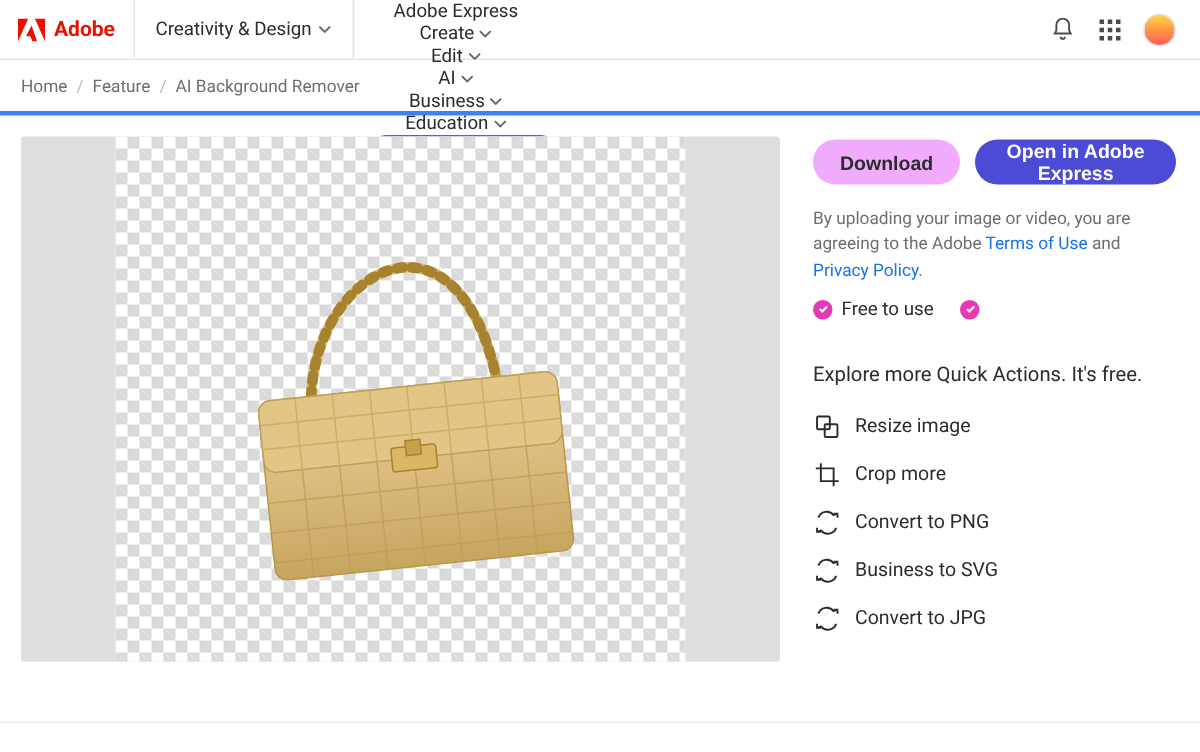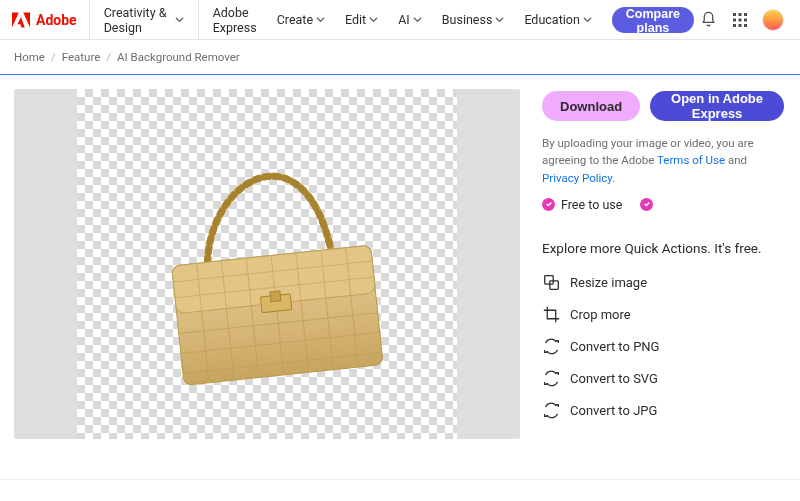--- a/index.html
+++ b/index.html
@@ -2,29 +2,29 @@
 <html><head>
 <meta charset="utf-8">
 <style>
   * { box-sizing: border-box; margin: 0; padding: 0; }
   body { font-family: -apple-system, BlinkMacSystemFont, "Segoe UI", Roboto, Arial, sans-serif; background: #fff; color: #2c2c2c; font-size: 13px; width: 800px; }
   .topnav { display: flex; align-items: center; height: 40px; border-bottom: 1px solid #e5e5e5; padding: 0 10px 0 0; }
   .logo-wrap { display: flex; align-items: center; gap: 6px; padding: 10px 12px; height: 40px; border-right: 1px solid #e5e5e5; }
   .logo-mark { display: inline-flex; align-items: center; justify-content: center; width: 18px; height: 16px; }
   .logo-text { color: #eb1000; font-weight: 700; font-size: 14px; }
   .nav-seg { display: flex; align-items: center; height: 40px; padding: 0 14px; font-size: 12.5px; color: #2c2c2c; cursor: pointer; gap: 4px; border-right: 1px solid #e5e5e5; }
-  .nav-group { display: flex; align-items: center; height: 40px; padding: 0 4px; }
+  .nav-group { display: flex; align-items: center; height: 40px; padding: 0 4px; flex-direction: column; }
   .nav-link { display: flex; align-items: center; gap: 3px; padding: 0 10px; font-size: 12.5px; color: #2c2c2c; cursor: pointer; height: 40px; }
   .caret { display: inline-flex; }
   .cta { background: #5c5ce0; color: #fff; border: none; border-radius: 14px; height: 26px; padding: 0 14px; font-size: 12.5px; font-weight: 600; cursor: pointer; margin-left: 10px; }
   .nav-spacer { flex: 1; }
   .nav-icons { display: flex; align-items: center; gap: 12px; padding-right: 6px; }
   .icon-btn { width: 20px; height: 20px; display: flex; align-items: center; justify-content: center; cursor: pointer; color: #4b4b4b; }
   .avatar { width: 22px; height: 22px; border-radius: 50%; background: linear-gradient(180deg, #ffd34d 0%, #ff9a44 48%, #ff5a5a 100%); border: 1px solid #e5e5e5; }
-  .breadcrumbs { display: flex; align-items: center; gap: 6px; padding: 10px 14px; font-size: 11.5px; color: #6e6e6e; border-bottom: 1px solid #3b82f6; box-shadow: 0 2px 3px -2px rgba(0,0,0,0.06); }
+  .breadcrumbs { display: flex; align-items: center; gap: 6px; padding: 10px 14px; font-size: 11.5px; color: #6e6e6e; border-bottom: 3px solid #3b82f6; box-shadow: 0 2px 3px -2px rgba(0,0,0,0.06); }
   .breadcrumbs a { color: #6e6e6e; text-decoration: none; cursor: pointer; }
   .breadcrumbs .sep { color: #bcbcbc; }
   .main { display: flex; gap: 20px; padding: 14px 14px 20px; }
   .canvas-wrap { flex: 0 0 506px; height: 350px; background: #dedede; display: flex; align-items: stretch; justify-content: center; border-radius: 2px; }
   .checker {
     width: 380px;
     height: 100%;
     background-image:
       linear-gradient(45deg, #d9d9d9 25%, transparent 25%),
       linear-gradient(-45deg, #d9d9d9 25%, transparent 25%),
@@ -268,21 +268,21 @@
       </div>
       <div class="qa-item">
         <span class="qa-ico">
             <svg width="17" height="17" viewBox="0 0 20 20" fill="none" stroke="#2c2c2c" stroke-width="1.5">
               <path d="M3 6a7 7 0 0 1 12-2l2-1"></path>
               <path d="M17 14a7 7 0 0 1-12 2l-2 1"></path>
               <path d="M15 3h3v3"></path>
               <path d="M5 17H2v-3"></path>
             </svg>
           </span>
-        <span>Convert to SVG</span>
+        <span>Business to SVG</span>
       </div>
       <div class="qa-item">
         <span class="qa-ico">
             <svg width="17" height="17" viewBox="0 0 20 20" fill="none" stroke="#2c2c2c" stroke-width="1.5">
               <path d="M3 6a7 7 0 0 1 12-2l2-1"></path>
               <path d="M17 14a7 7 0 0 1-12 2l-2 1"></path>
               <path d="M15 3h3v3"></path>
               <path d="M5 17H2v-3"></path>
             </svg>
           </span>

